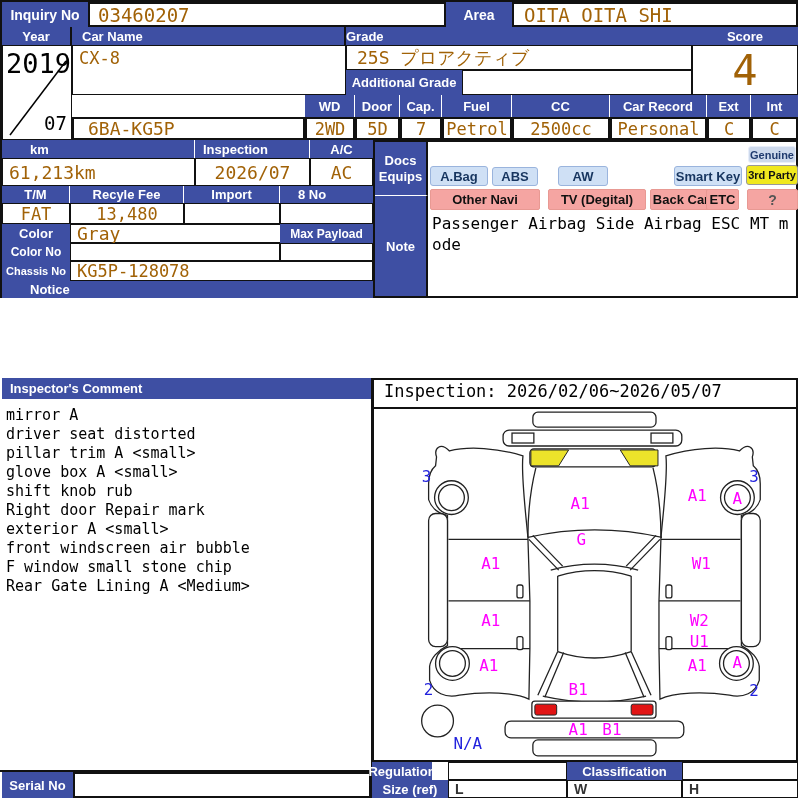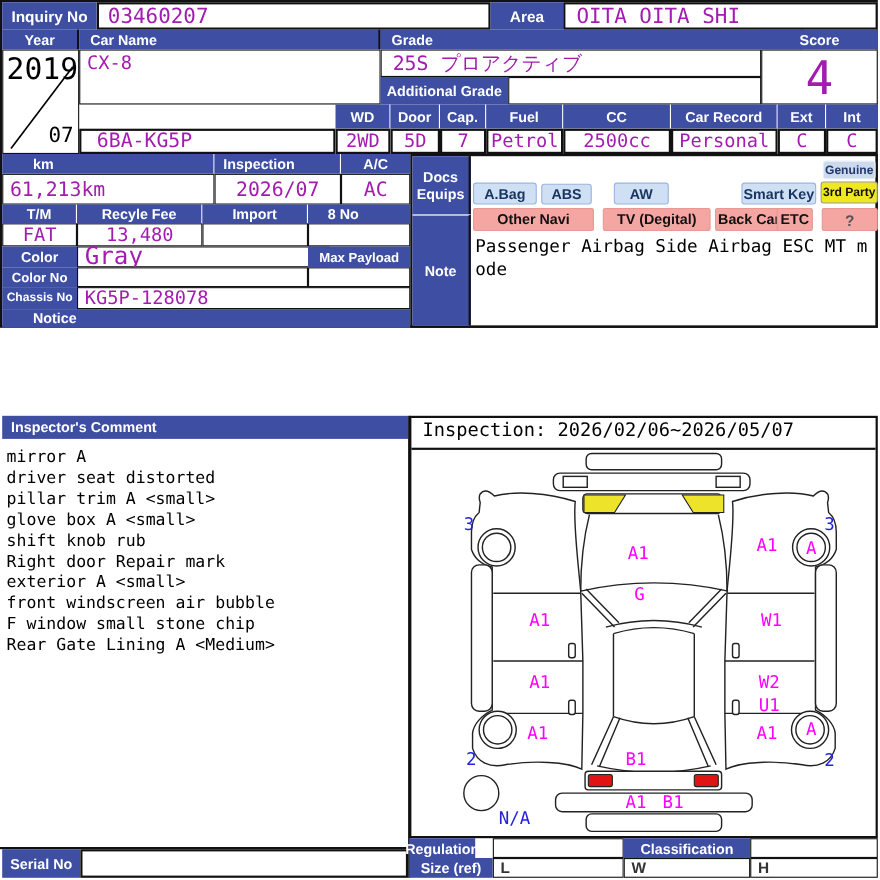--- a/index.html
+++ b/index.html
@@ -1,20 +1,20 @@
 <!DOCTYPE html>
 <html><head>
 <meta charset="utf-8">
 <style>
   html,body{margin:0;padding:0;background:#fff;}
   #page{position:relative;width:800px;height:800px;background:#fff;
         font-family:"Liberation Sans",sans-serif;overflow:hidden;}
   .abs{position:absolute;box-sizing:border-box;}
   .blue{background:#3e4fa3;color:#fff;font-weight:bold;display:flex;align-items:center;justify-content:center;}
-  .wcell{background:#fff;border:2px solid #111;color:#a21caf;display:flex;align-items:center;}
+  .wcell{background:#fff;border:2px solid #111;color:#a16207;display:flex;align-items:center;}
   .mono{font-family:"DejaVu Sans Mono","Liberation Mono",monospace;font-weight:normal;}
   .ctr{justify-content:center;}
   .bdg{position:absolute;box-sizing:border-box;display:flex;align-items:center;justify-content:center;
        font-weight:bold;border-radius:3px;white-space:nowrap;}
   .bdg-blue{background:#cfe0f5;border:1px solid #9ab4dd;color:#17355f;font-size:13px;}
   .bdg-pink{background:#f5a5a2;border:1px solid #e89993;color:#111;font-size:13px;border-radius:2px;}
   .cmt{font-family:"DejaVu Sans Mono","Liberation Mono",monospace;font-size:15px;line-height:19px;color:#000;}
   svg text{user-select:none;}
 </style>
 </head>
@@ -24,21 +24,21 @@
 
   <div class="abs" style="left:0;top:0;width:798px;height:298px;border:2px solid #111;"></div>
 
   <div class="abs blue" style="left:2px;top:2px;width:86px;height:25px;font-size:14px;">Inquiry No</div>
   <div class="abs wcell mono" style="left:88px;top:2px;width:358px;height:25px;font-size:19px;padding-left:8px;">03460207</div>
   <div class="abs blue" style="left:446px;top:2px;width:66px;height:25px;font-size:14px;">Area</div>
   <div class="abs wcell mono" style="left:512px;top:2px;width:286px;height:25px;font-size:19px;padding-left:10px;">OITA OITA SHI</div>
 
   <div class="abs blue" style="left:2px;top:27px;width:70px;height:18px;font-size:13px;border-right:2px solid #111;">Year</div>
   <div class="abs blue" style="left:72px;top:27px;width:274px;height:18px;font-size:13px;justify-content:flex-start;padding-left:10px;border-right:2px solid #111;">Car Name</div>
-  <div class="abs blue" style="left:346px;top:27px;width:384px;height:18px;font-size:13px;justify-content:flex-start;padding-left:10px;border-right:2px solid #111;">Grade</div>
+  <div class="abs blue" style="left:346px;top:27px;width:384px;height:18px;font-size:13px;justify-content:flex-start;padding-left:0;border-right:2px solid #111;">Grade</div>
   <div class="abs blue" style="left:692px;top:27px;width:106px;height:18px;font-size:13px;">Score</div>
 
   <div class="abs wcell" style="left:2px;top:45px;width:70px;height:95px;border:1px solid #111;"></div>
   <div class="abs mono" style="left:6px;top:48px;font-size:27px;">2019</div>
   <div class="abs mono" style="left:44px;top:112px;font-size:19px;">07</div>
   <svg class="abs" style="left:2px;top:45px;" width="70" height="95">
       <line x1="8" y1="90" x2="64" y2="16" stroke="#000" stroke-width="1.5"></line>
     </svg>
 
   <div class="abs wcell mono" style="left:72px;top:45px;width:274px;height:50px;font-size:17px;align-items:flex-start;padding:2px 0 0 6px;border:1px solid #111;">CX-8</div>
@@ -76,21 +76,21 @@
   <div class="abs blue" style="left:2px;top:186px;width:68px;height:17px;font-size:13px;border-right:1px solid #fff;text-align:center;">T/M</div>
   <div class="abs blue" style="left:70px;top:186px;width:114px;height:17px;font-size:13px;border-right:1px solid #fff;">Recyle Fee</div>
   <div class="abs blue" style="left:184px;top:186px;width:96px;height:17px;font-size:13px;border-right:1px solid #fff;">Import</div>
   <div class="abs blue" style="left:280px;top:186px;width:93px;height:17px;font-size:13px;justify-content:flex-start;padding-left:18px;">8 No</div>
   <div class="abs wcell mono ctr" style="left:2px;top:203px;width:68px;height:21px;font-size:17px;border:1px solid #111;">FAT</div>
   <div class="abs wcell mono ctr" style="left:70px;top:203px;width:114px;height:21px;font-size:17px;border:1px solid #111;">13,480</div>
   <div class="abs wcell" style="left:184px;top:203px;width:96px;height:21px;border:1px solid #111;"></div>
   <div class="abs wcell" style="left:280px;top:203px;width:93px;height:21px;border:1px solid #111;"></div>
 
   <div class="abs blue" style="left:2px;top:224px;width:68px;height:19px;font-size:13px;">Color</div>
-  <div class="abs wcell mono" style="left:70px;top:224px;width:230px;height:19px;font-size:22px;padding-left:6px;border:1px solid #111;">Gray</div>
+  <div class="abs wcell mono" style="left:70px;top:224px;width:230px;height:19px;font-size:18px;padding-left:6px;border:1px solid #111;">Gray</div>
   <div class="abs blue" style="left:280px;top:224px;width:93px;height:19px;font-size:12px;">Max Payload</div>
   <div class="abs blue" style="left:2px;top:243px;width:68px;height:18px;font-size:12px;">Color No</div>
   <div class="abs wcell" style="left:70px;top:243px;width:210px;height:18px;border:1px solid #111;"></div>
   <div class="abs wcell" style="left:280px;top:243px;width:93px;height:18px;border:1px solid #111;"></div>
   <div class="abs blue" style="left:2px;top:261px;width:68px;height:20px;font-size:11px;">Chassis No</div>
   <div class="abs wcell mono" style="left:70px;top:261px;width:303px;height:20px;font-size:17px;padding-left:6px;border:1px solid #111;">KG5P-128078</div>
   <div class="abs blue" style="left:2px;top:281px;width:371px;height:17px;font-size:13px;justify-content:flex-start;padding-left:28px;">Notice</div>
 
   <div class="abs" style="left:373px;top:140px;width:425px;height:158px;border:2px solid #111;"></div>
   <div class="abs blue" style="left:375px;top:142px;width:53px;height:53px;flex-direction:column;font-size:13px;border-right:2px solid #111;line-height:16px;">

